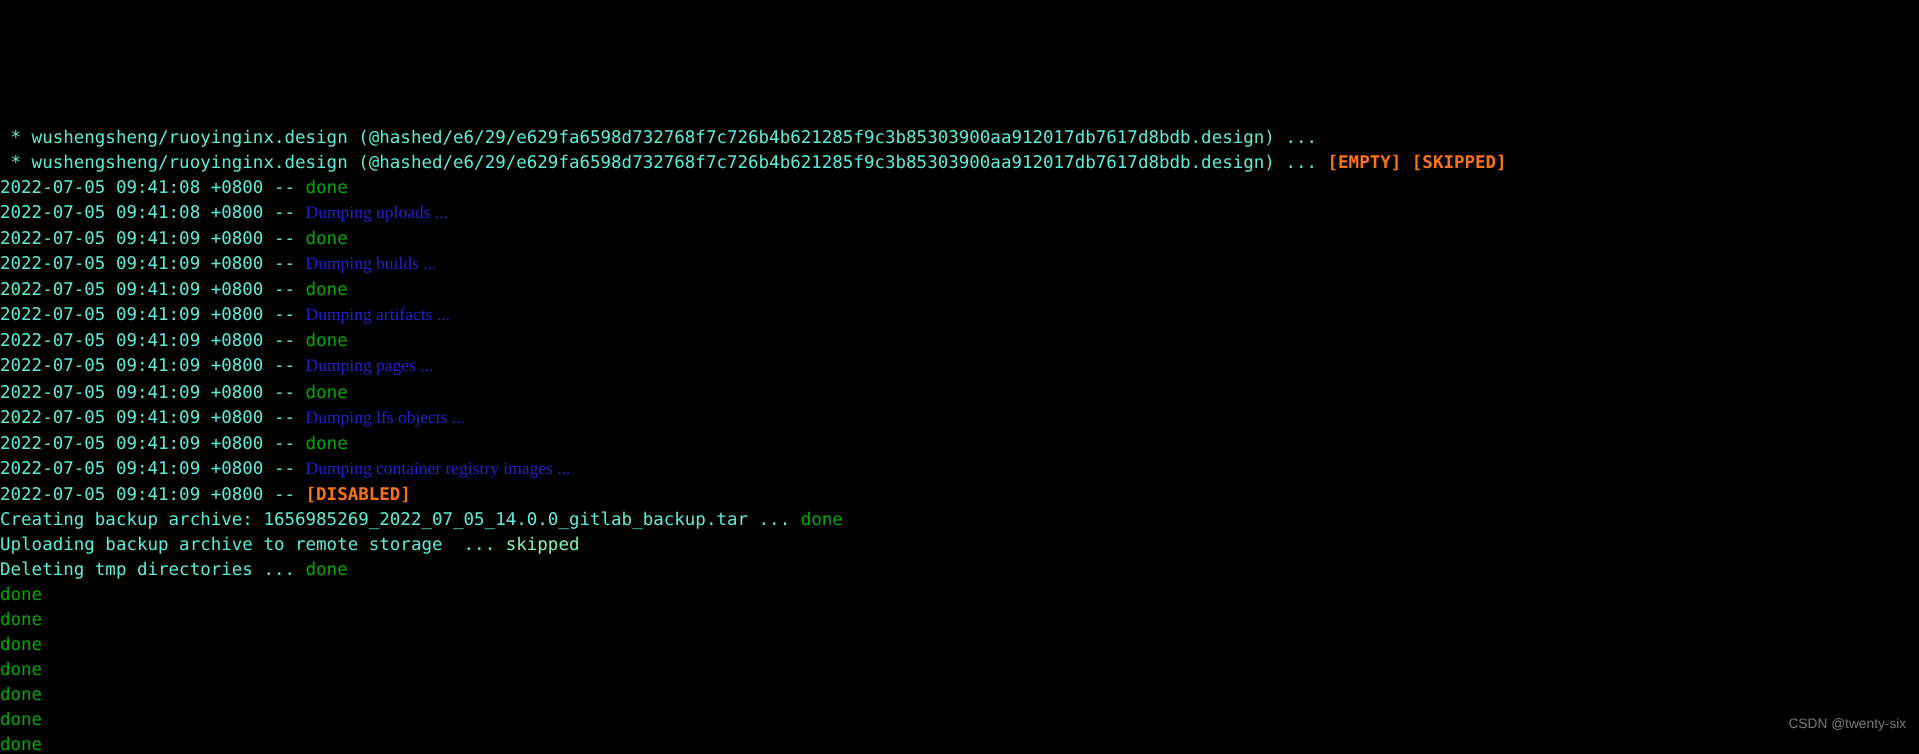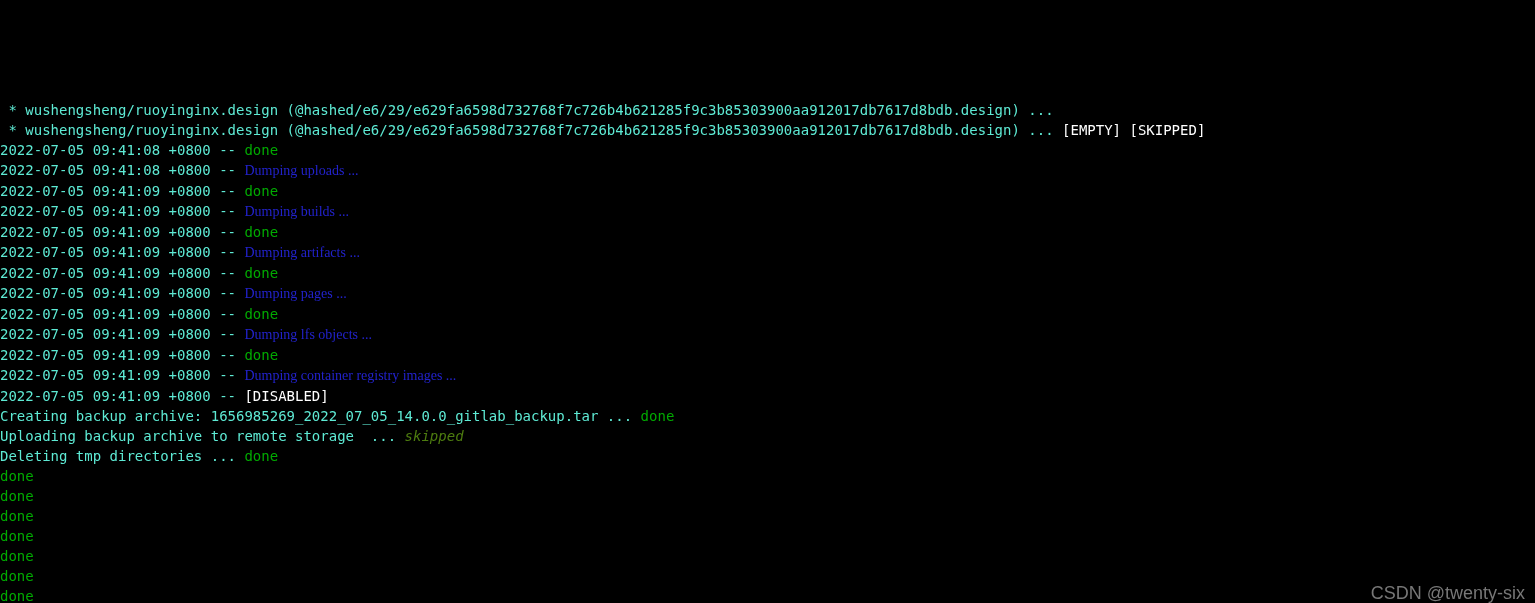--- a/index.html
+++ b/index.html
@@ -15,29 +15,29 @@
     overflow: hidden;
     white-space: pre;
   }
   .terminal {
     padding: 0;
     position: relative;
   }
   .white { color: #5eead4; }
   .green { color: #00aa00; margin-top: 20px; }
   .blue { color: #2222cc; font-family: Liberation Serif, serif; }
-  .cyan { color: #ffffff; }
-  .yellow { color: #4d7c0f; font-style: italic; }
+  .cyan { color: #f97316; font-weight: bold; }
+  .yellow { color: #86efac; }
   .watermark {
     position: absolute;
-    bottom: 0;
+    bottom: 14px;
     right: 10px;
     color: #777777;
     font-family: Arial, sans-serif;
-    font-size: 18px;
+    font-size: 11px;
   }
 </style>
 </head>
 <body>
 
 
 
 <div class="terminal" id="terminal"><div><span class="white"> * wushengsheng/ruoyinginx.design (@hashed/e6/29/e629fa6598d732768f7c726b4b621285f9c3b85303900aa912017db7617d8bdb.design) ...</span></div><div><span class="white"> * wushengsheng/ruoyinginx.design (@hashed/e6/29/e629fa6598d732768f7c726b4b621285f9c3b85303900aa912017db7617d8bdb.design) ... </span><span class="cyan">[EMPTY] [SKIPPED]</span></div><div><span class="white">2022-07-05 09:41:08 +0800 -- </span><span class="green">done</span></div><div><span class="white">2022-07-05 09:41:08 +0800 -- </span><span class="blue">Dumping uploads ...</span></div><div><span class="white">2022-07-05 09:41:09 +0800 -- </span><span class="green">done</span></div><div><span class="white">2022-07-05 09:41:09 +0800 -- </span><span class="blue">Dumping builds ...</span></div><div><span class="white">2022-07-05 09:41:09 +0800 -- </span><span class="green">done</span></div><div><span class="white">2022-07-05 09:41:09 +0800 -- </span><span class="blue">Dumping artifacts ...</span></div><div><span class="white">2022-07-05 09:41:09 +0800 -- </span><span class="green">done</span></div><div><span class="white">2022-07-05 09:41:09 +0800 -- </span><span class="blue">Dumping pages ...</span></div><div><span class="white">2022-07-05 09:41:09 +0800 -- </span><span class="green">done</span></div><div><span class="white">2022-07-05 09:41:09 +0800 -- </span><span class="blue">Dumping lfs objects ...</span></div><div><span class="white">2022-07-05 09:41:09 +0800 -- </span><span class="green">done</span></div><div><span class="white">2022-07-05 09:41:09 +0800 -- </span><span class="blue">Dumping container registry images ...</span></div><div><span class="white">2022-07-05 09:41:09 +0800 -- </span><span class="cyan">[DISABLED]</span></div><div><span class="white">Creating backup archive: 1656985269_2022_07_05_14.0.0_gitlab_backup.tar ... </span><span class="green">done</span></div><div><span class="white">Uploading backup archive to remote storage  ... </span><span class="yellow">skipped</span></div><div><span class="white">Deleting tmp directories ... </span><span class="green">done</span></div><div><span class="green">done</span></div><div><span class="green">done</span></div><div><span class="green">done</span></div><div><span class="green">done</span></div><div><span class="green">done</span></div><div><span class="green">done</span></div><div><span class="green">done</span></div><div><span class="white">Deleting old backups ... </span><span class="yellow">skipping</span></div></div>
 <div class="watermark">CSDN @twenty-six</div>
 

